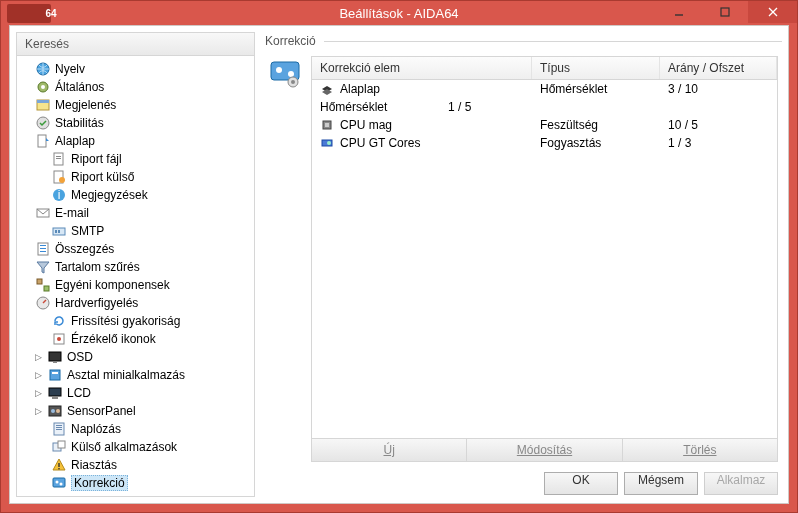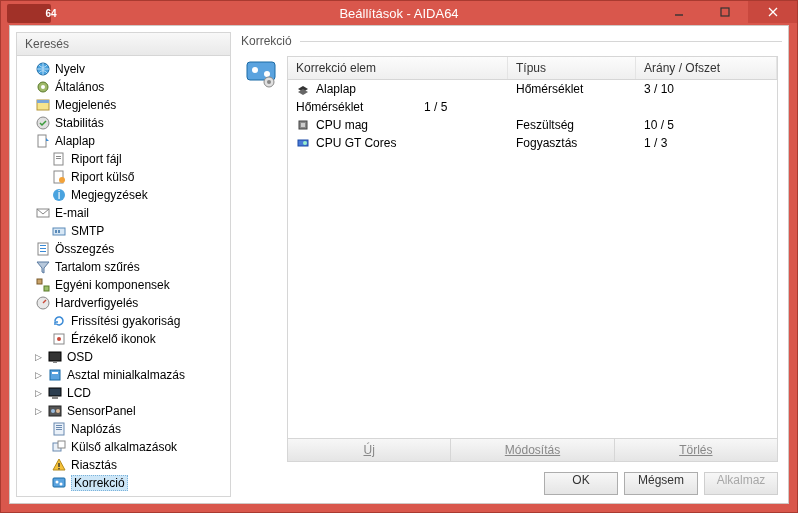--- a/index.html
+++ b/index.html
@@ -30,21 +30,21 @@
   .winbtn.close { width: 49px; background: #c9483e; color: #fff; }
   .winbtn svg { width: 10px; height: 10px; }
   .client {
     flex: 1; margin: 0 8px 8px 8px; background: #fff;
     border: 1px solid #d0c8c5;
     display: flex; flex-direction: column;
     padding: 6px;
   }
   .body { flex: 1; display: flex; gap: 10px; overflow: hidden; }
   .left {
-    width: 215px; display: flex; flex-direction: column;
+    width: 239px; display: flex; flex-direction: column;
     border: 1px solid #d6d6d6;
   }
   .left-header {
     background: linear-gradient(#f8f8f8,#e9e9e9);
     border-bottom: 1px solid #d6d6d6;
     padding: 4px 8px; color: #555;
   }
   .tree { flex: 1; overflow: auto; padding: 4px 2px 4px 4px; }
   .node { display: flex; align-items: center; height: 18px; cursor: default; }
   .spacer { display: inline-block; }

